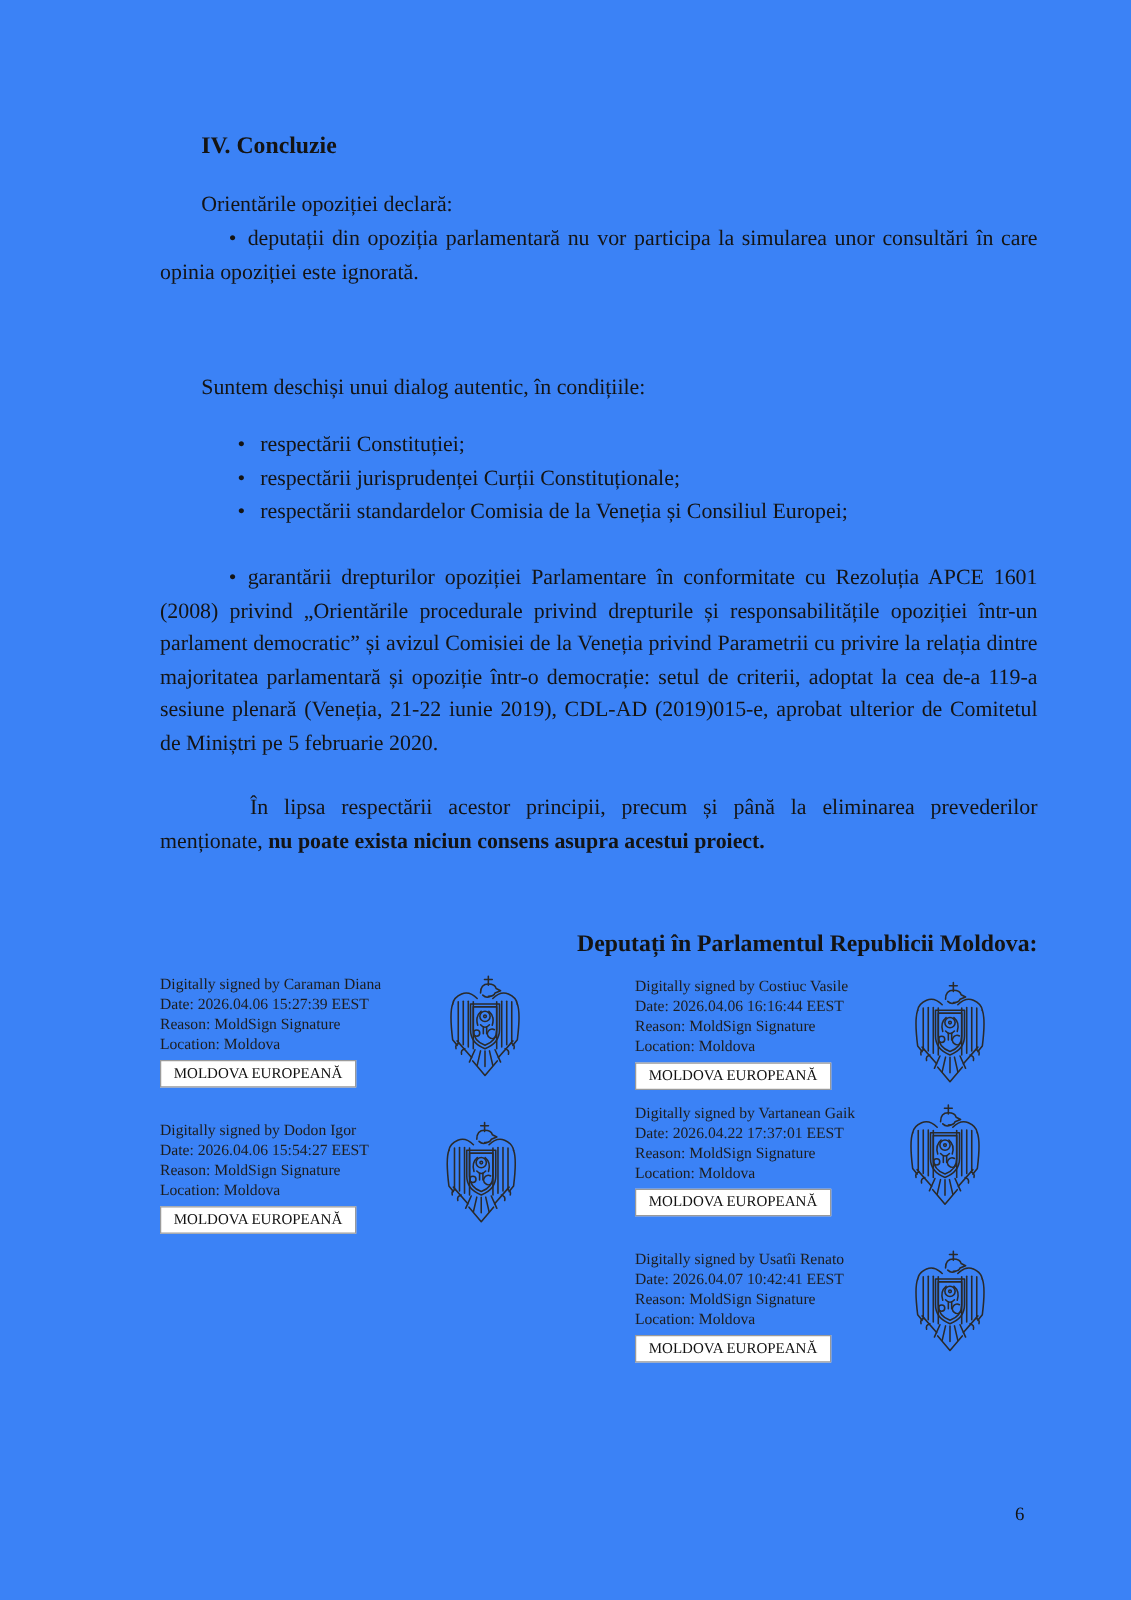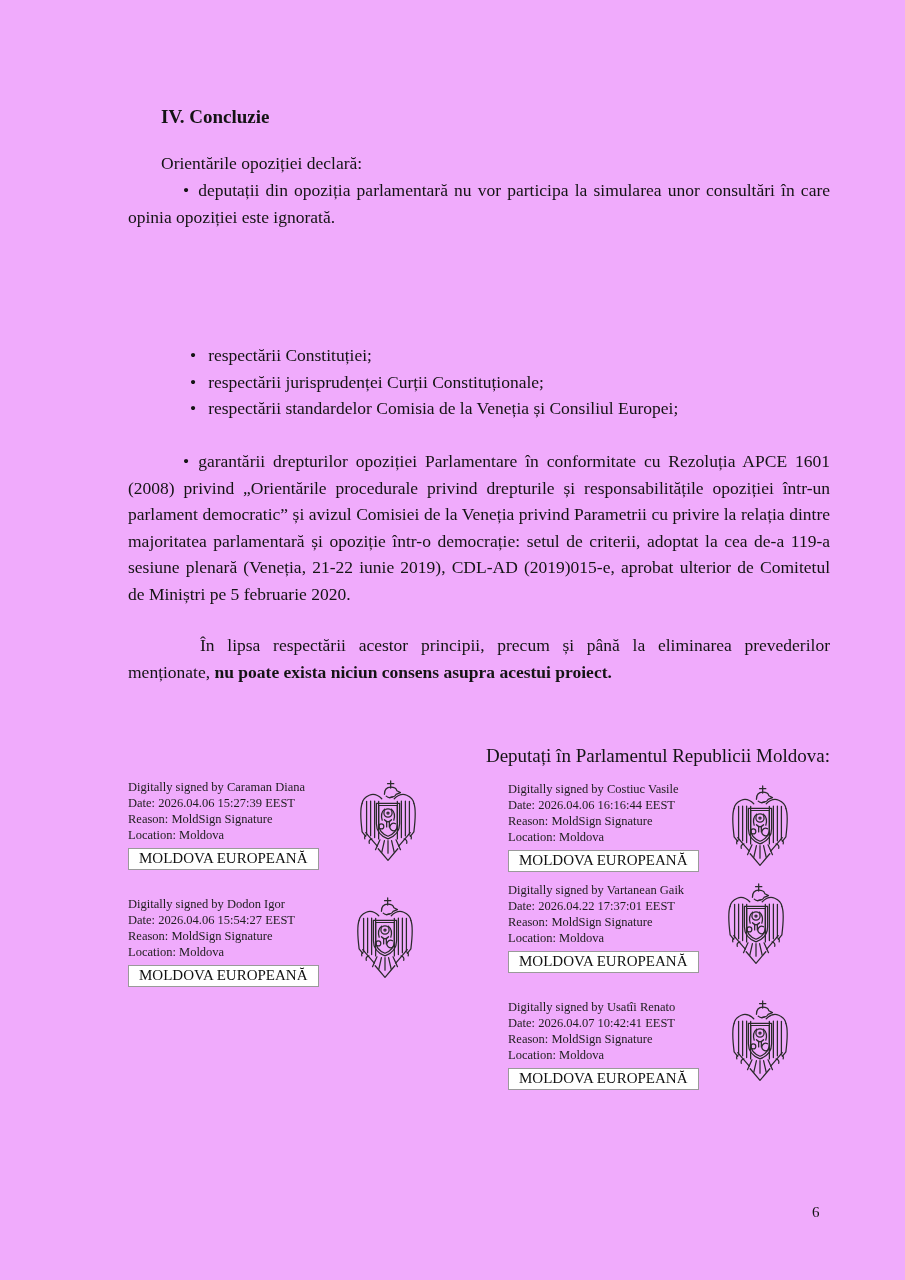--- a/index.html
+++ b/index.html
@@ -1,40 +1,40 @@
 <!DOCTYPE html>
 <html><head>
 <meta charset="utf-8">
 <style>
   html,body{margin:0;padding:0;background:#e8e8e8;}
   .page{
     position:relative;
     width:905px;height:1280px;
-    background:#f0abfc;
+    background:#3b82f6;
     margin:0 auto;
     font-family:"Liberation Serif","DejaVu Serif",serif;
     color:#141414;
     overflow:hidden;
   }
   .blk{position:absolute;left:128px;width:702px;font-size:17.5px;line-height:26.6px;}
   .just{text-align:justify;}
   .ind-para{text-indent:33px;}
   .ind-bullet{text-indent:55px;}
   .ind-close{text-indent:72px;}
   .sec-heading{left:161px;width:400px;font-weight:bold;font-size:19px;}
   .bullet{margin-right:9px;}
   .cond-item{padding-left:62px;}
   .cond-item .bullet{margin-right:12px;}
-  .sig-heading{text-align:right;font-weight:normal;font-size:19px;}
+  .sig-heading{text-align:right;font-weight:bold;font-size:19px;}
   .sig-block{position:absolute;width:260px;font-size:12.5px;line-height:16px;color:#1d1d1d;}
   .sig-badge{
     display:inline-block;margin-top:5px;
     border:1px solid #9a9a9a;
     padding:1px 10px 2px 10px;
-    font-size:15px;line-height:17px;color:#111;
+    font-size:12px;line-height:17px;color:#111;
     background:#fff;
   }
   .arms{position:absolute;}
   .arms svg{display:block;}
   .page-num{position:absolute;font-size:15px;}
   strong{font-weight:bold;}
 </style>
 </head>
 <body>
 
@@ -89,20 +89,21 @@
 
   <div class="blk sec-heading" style="top:104px">IV. Concluzie</div>
 
   <div class="blk ind-para" style="top:150px">Orientările opoziției declară:</div>
 
   <div class="blk just ind-bullet" style="top:177px">
     <span class="bullet">•</span><span>deputații din opoziția parlamentară nu vor participa la simularea unor consultări în care opinia opoziției este ignorată.</span>
   </div>
 
 
+  <div class="blk ind-para" style="top:296px">Suntem deschiși unui dialog autentic, în condițiile:</div>
 
   <div class="blk" style="top:342px">
     <div class="cond-item">
       <span class="bullet">•</span><span>respectării Constituției;</span>
     </div>
     <div class="cond-item">
       <span class="bullet">•</span><span>respectării jurisprudenței Curții Constituționale;</span>
     </div>
     <div class="cond-item">
       <span class="bullet">•</span><span>respectării standardelor Comisia de la Veneția și Consiliul Europei;</span>

